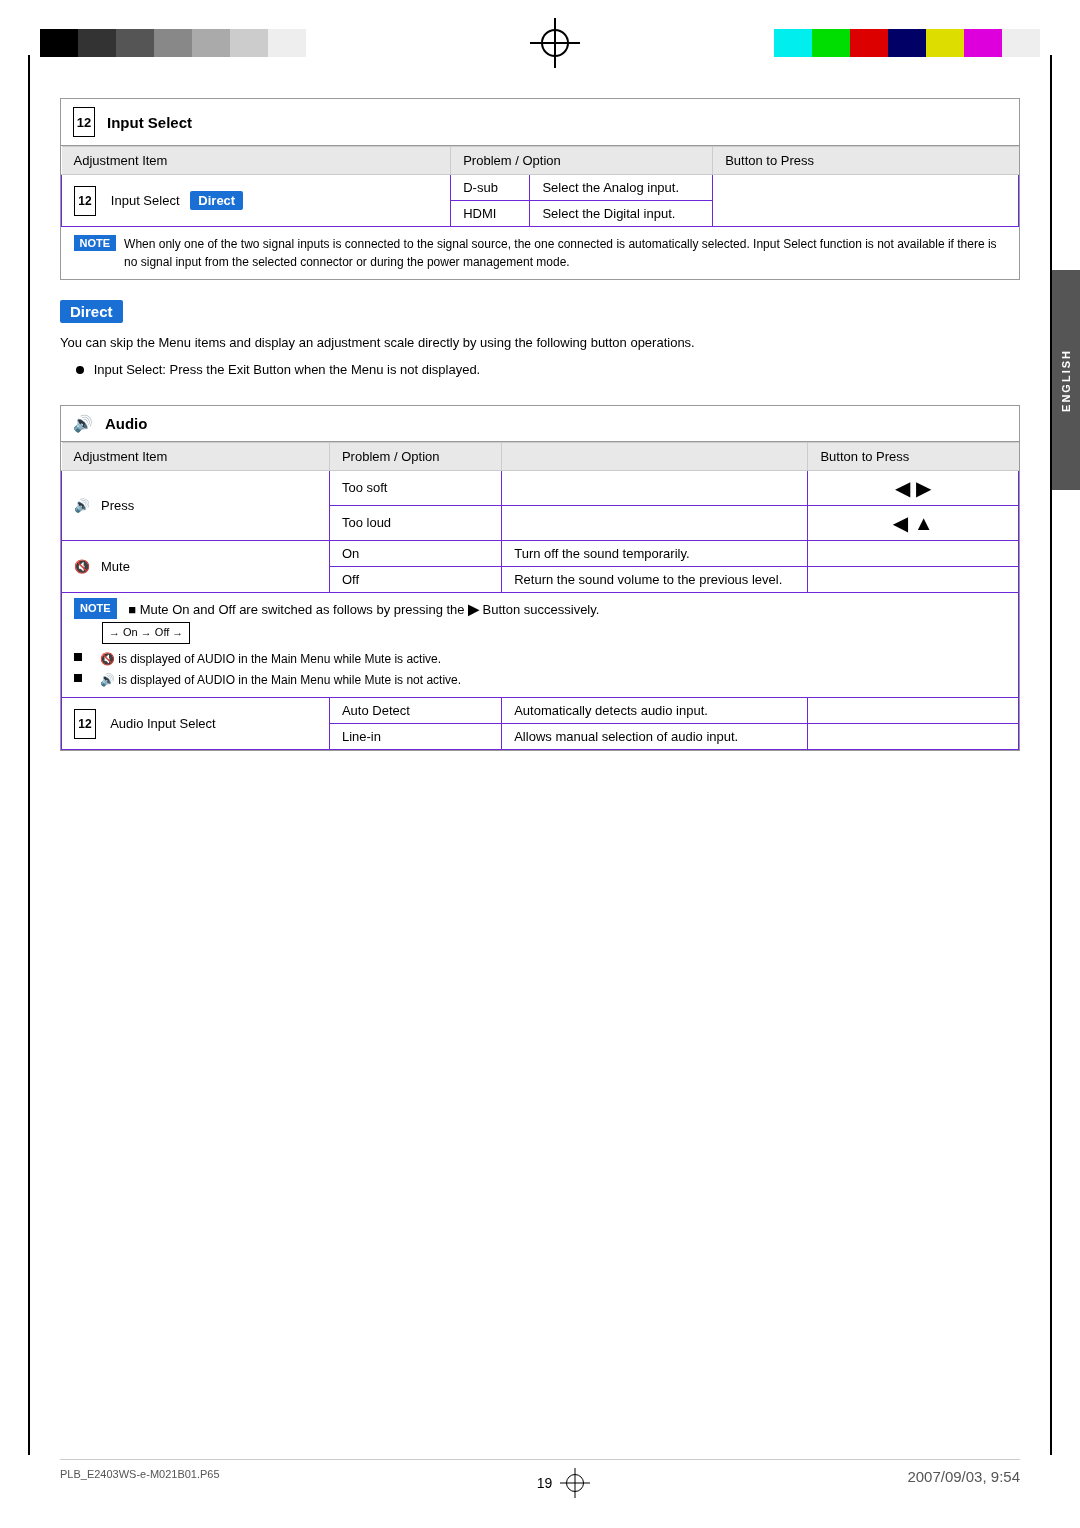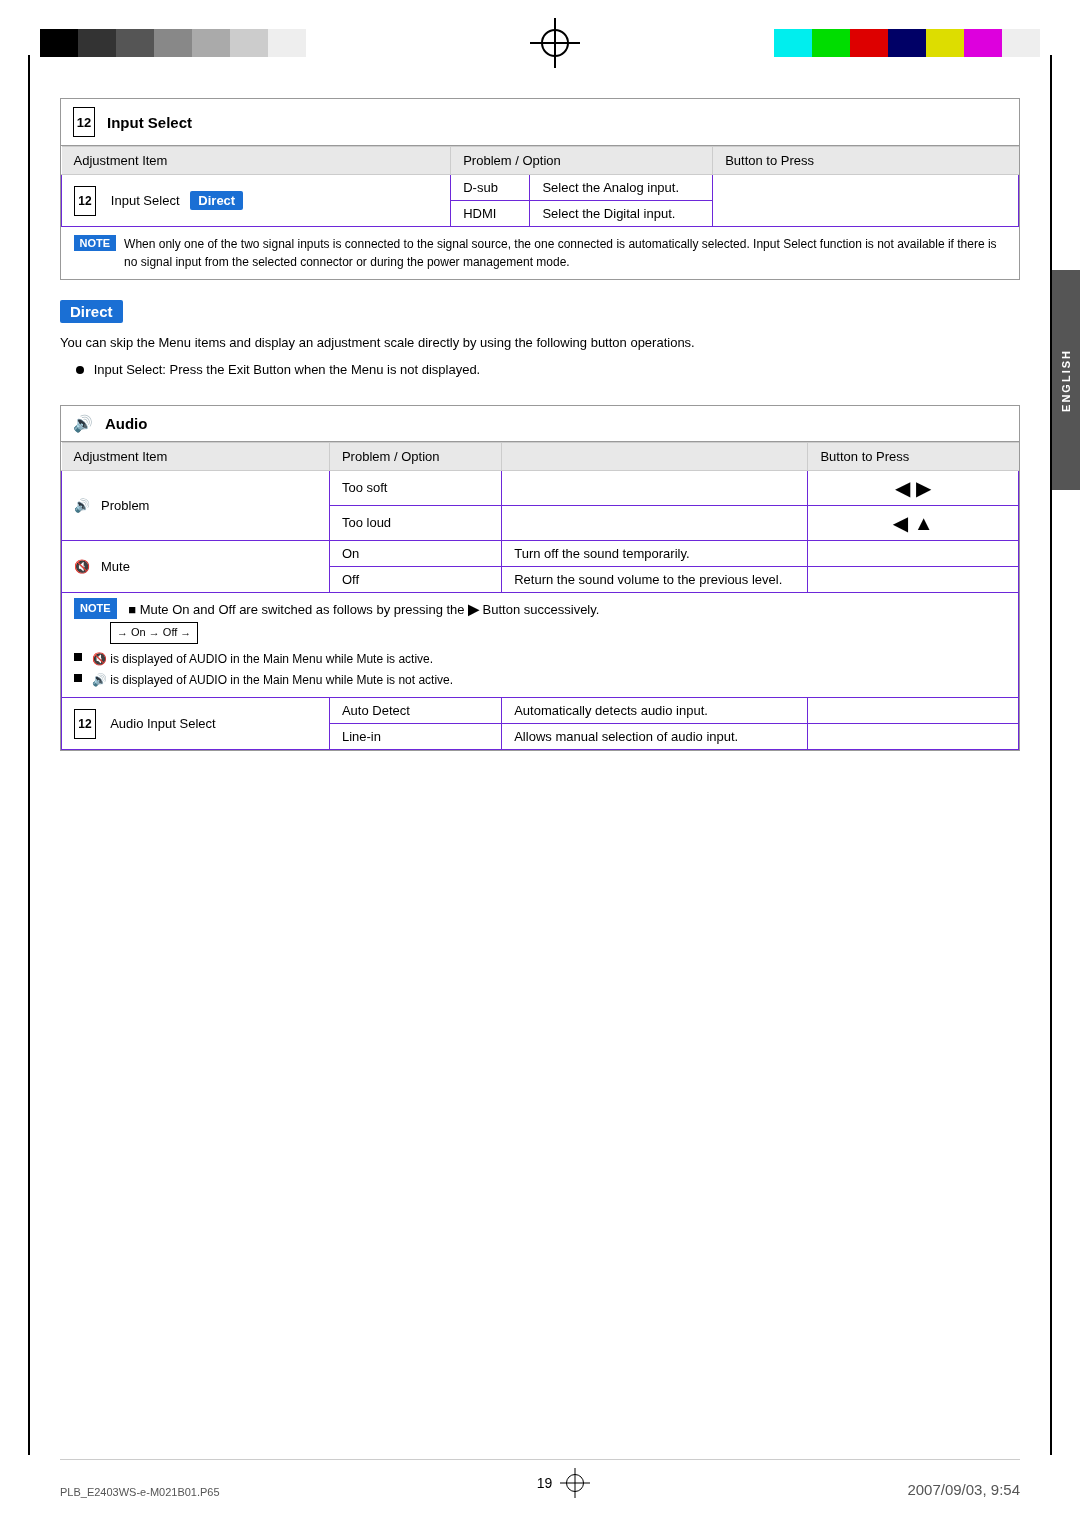--- a/index.html
+++ b/index.html
@@ -247,32 +247,32 @@
       padding: 6px 12px;
       font-size: 12px;
       line-height: 1.6;
       border: 1px solid #ccc;
     }
     .mute-arrow-line {
       display: flex;
       align-items: center;
       gap: 4px;
       margin-top: 2px;
-      margin-left: 36px;
+      margin-left: 28px;
     }
     .arrow-box {
       border: 1px solid #000;
       padding: 1px 6px;
       font-size: 11px;
       display: inline-block;
     }
     .note-bullet-line {
       display: flex;
       align-items: flex-start;
-      gap: 10px;
+      gap: 18px;
       font-size: 12px;
       margin: 2px 0;
     }
     .sq-bullet {
       display: inline-block;
       width: 8px;
       height: 8px;
       background: #000;
       flex-shrink: 0;
       margin-top: 3px;
@@ -289,21 +289,21 @@
     .footer-top {
       display: flex;
       justify-content: flex-end;
       font-size: 11px;
       color: #555;
       margin-bottom: 14px;
     }
     .footer-bottom {
       display: flex;
       justify-content: space-between;
-      align-items: flex-end;
+      align-items: flex-start;
       border-top: 1px solid #ccc;
       padding-top: 8px;
     }
     .footer-left { font-size: 11px; color: #555; }
     .footer-center {
       display: flex;
       align-items: center;
       gap: 8px;
     }
     .footer-right { font-size: 15px; color: #555; }
@@ -438,21 +438,21 @@
           <th class="col-prob">Problem / Option</th>
           <th class="col-opt"></th>
           <th class="col-btn th-center">Button to Press</th>
         </tr>
       </thead>
       <tbody>
 
         <tr>
           <td rowspan="2">
             <span>🔊</span>
-            &nbsp; <span>Problem</span>
+            &nbsp; <span>Press</span>
           </td>
           <td>Too soft</td>
           <td></td>
           <td style="text-align:center; font-size:20px;">◀ ▶</td>
         </tr>
         <tr>
           <td>Too loud</td>
           <td></td>
           <td style="text-align:center; font-size:20px;">◀ ▲</td>
         </tr>

